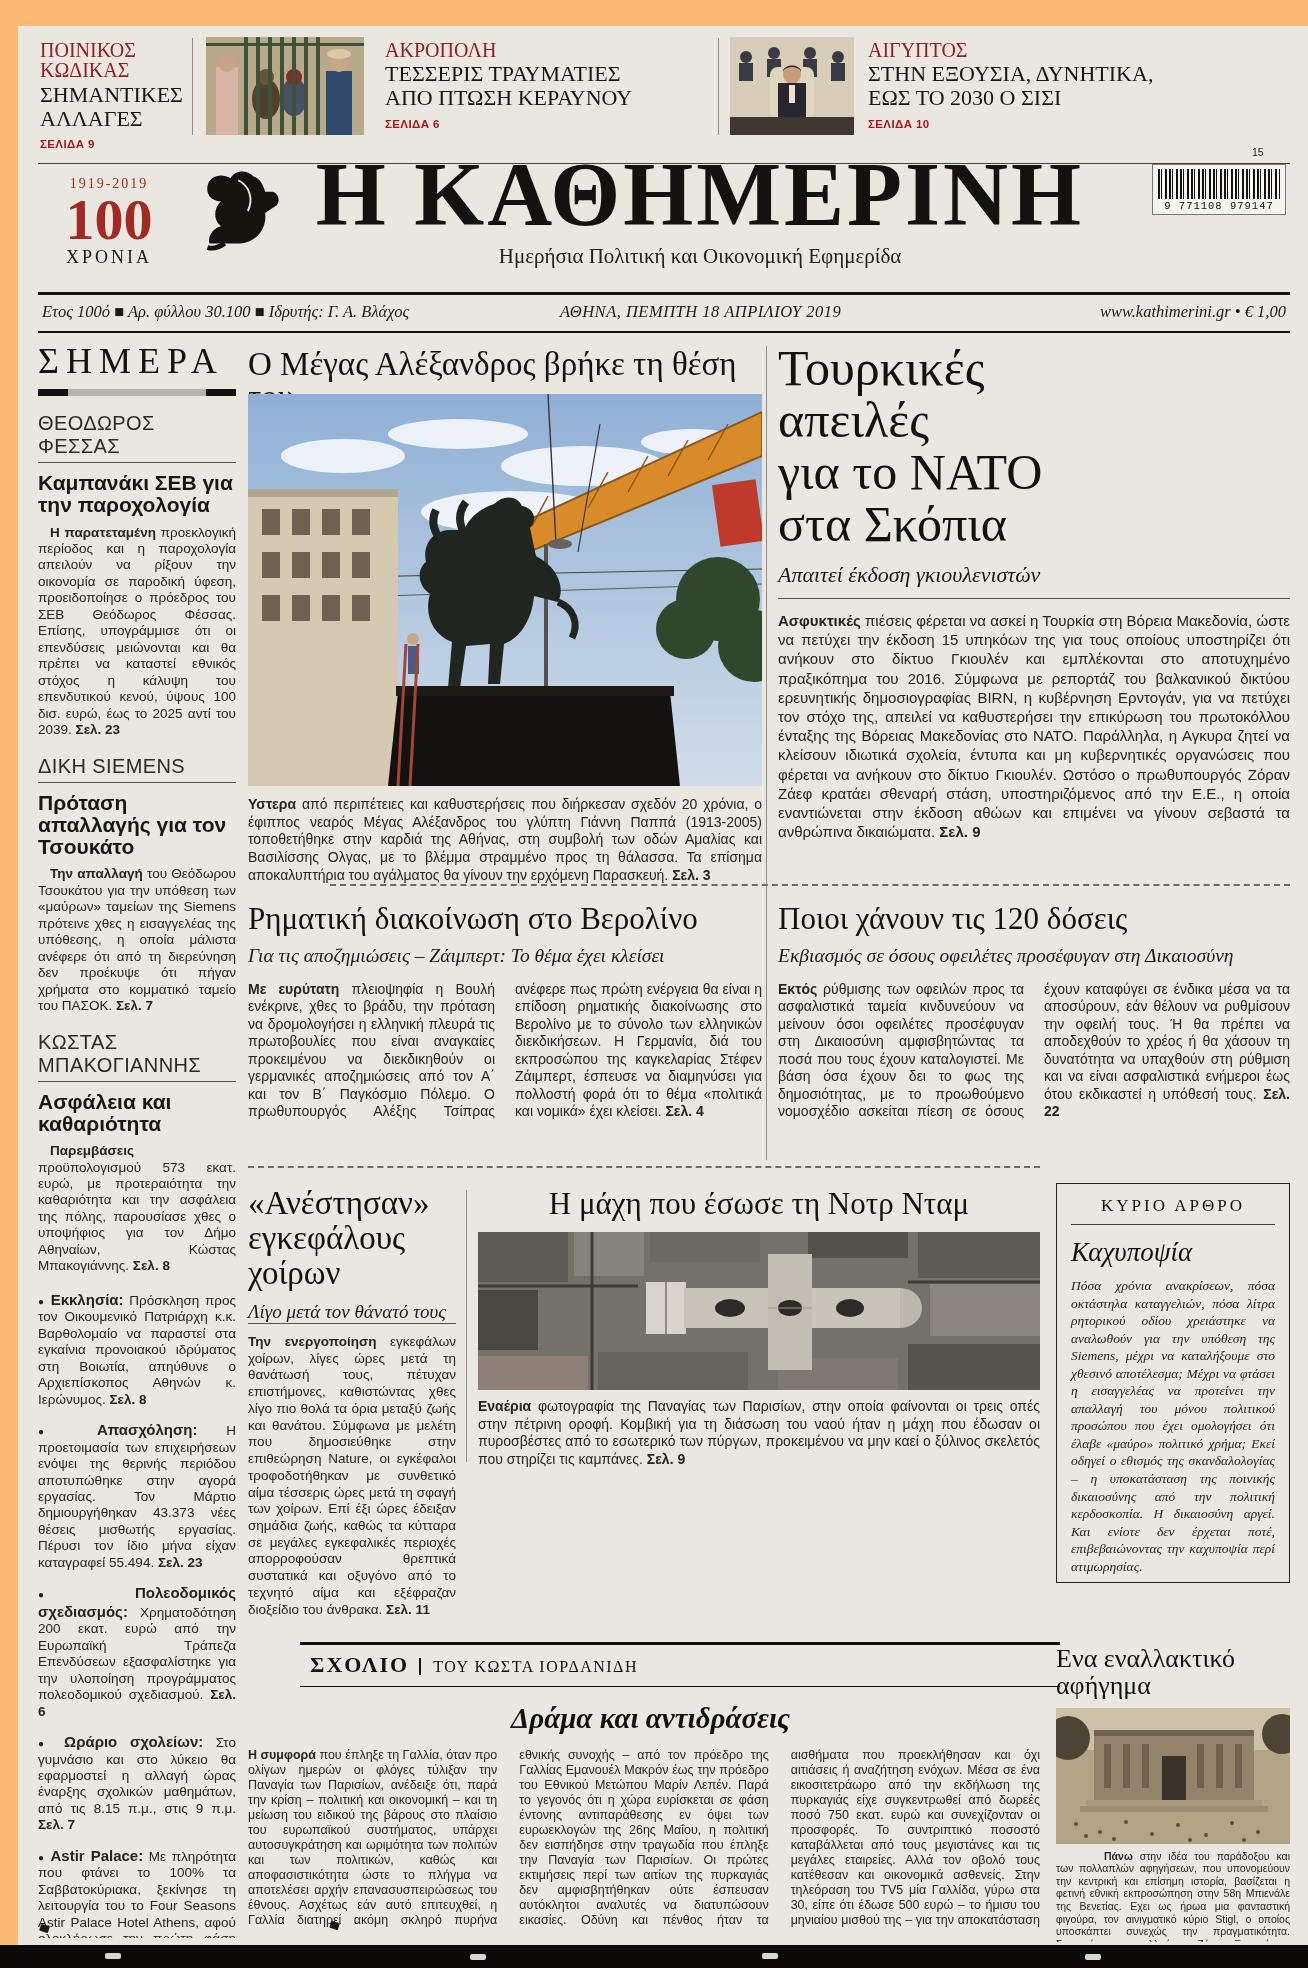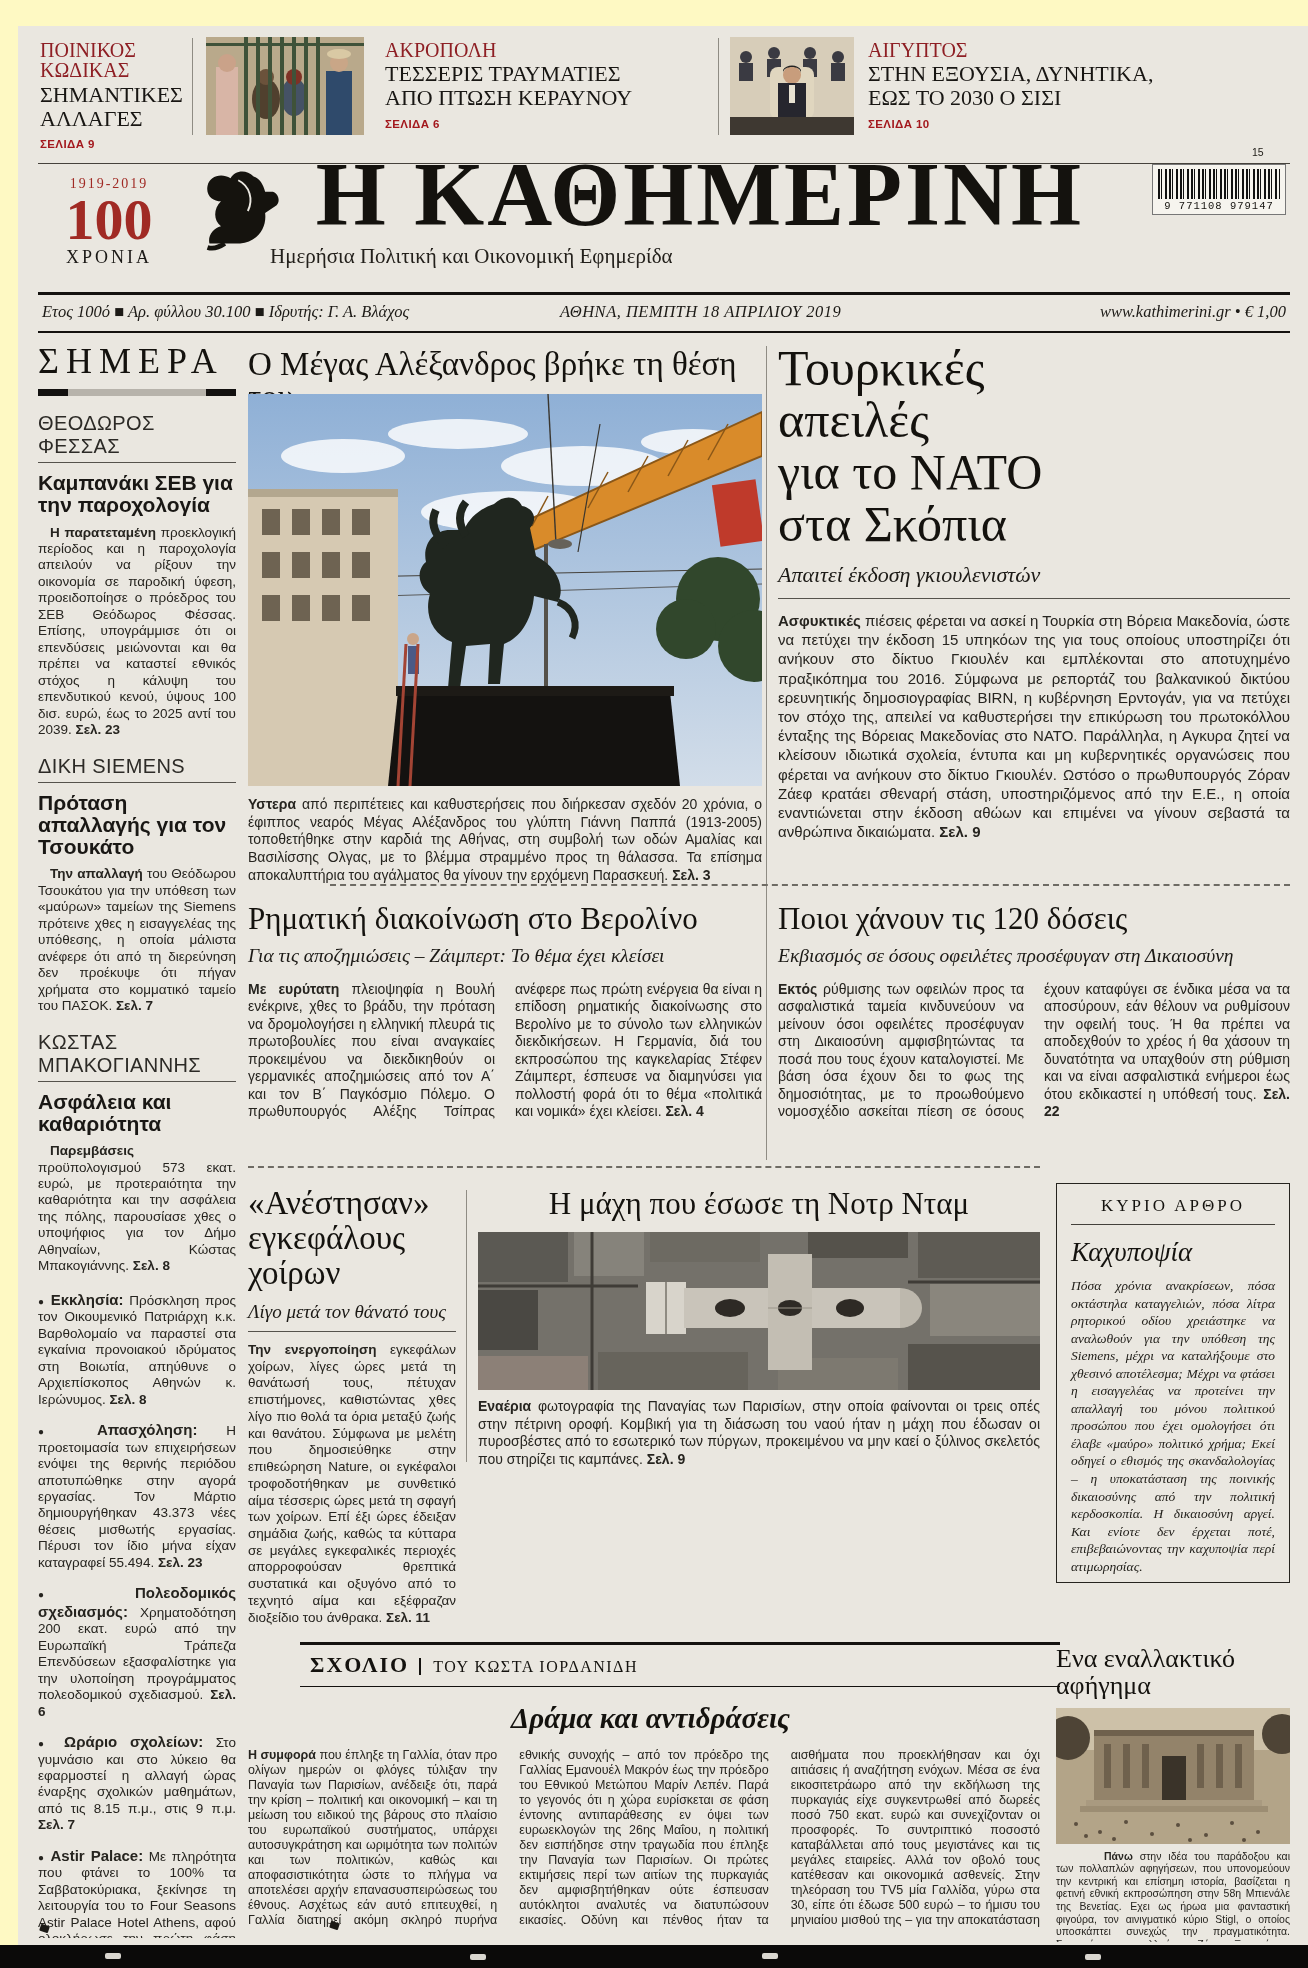--- a/index.html
+++ b/index.html
@@ -1,17 +1,17 @@
 <!DOCTYPE html>
 <html lang="el"><head>
 <meta charset="utf-8">
 <title>Η Καθημερινή — front page</title>
 <style>
   html,body{margin:0;padding:0;background:#000;}
-  .page{position:relative;width:1308px;height:1968px;background:#fef9c3;overflow:hidden;
+  .page{position:relative;width:1308px;height:1968px;background:#fdba74;overflow:hidden;
         font-family:"Liberation Sans","DejaVu Sans",sans-serif;color:#201e1a;}
   .paper{position:absolute;left:18px;top:26px;width:1290px;height:1919px;background:#eae7e0;}
   .abs{position:absolute;}
   .hrule{position:absolute;height:1px;background:#46423c;}
   .vrule{position:absolute;width:1px;background:#8f8c84;}
   .dashrule{position:absolute;border-top:2px dashed #6e6b64;height:0;}
 
   
   .teaser .kicker{font-family:"Liberation Serif","DejaVu Serif",serif;color:#8e1f24;font-size:20px;line-height:1.02;margin:0 0 2px;}
   .teaser .title{font-family:"Liberation Serif","DejaVu Serif",serif;color:#181613;font-size:22px;line-height:1.08;margin:0 0 8px;}
@@ -32,21 +32,21 @@
 
   
   #centenary{left:50px;top:176px;width:118px;text-align:center;font-family:"Liberation Serif","DejaVu Serif",serif;}
   #centenary .range{color:#a02a24;font-size:14px;letter-spacing:2px;}
   #centenary .num{color:#a02a24;font-size:58px;font-weight:bold;line-height:.95;}
   #centenary .word{color:#1b1916;font-size:18px;letter-spacing:3px;}
   #griffin{left:196px;top:166px;width:96px;height:88px;}
   #mast-title{left:270px;top:150px;width:860px;text-align:center;
       font-family:"Liberation Serif","DejaVu Serif",serif;font-weight:bold;font-size:90px;line-height:1;
       letter-spacing:3px;color:#14120e;white-space:nowrap;}
-  #mast-sub{left:270px;top:244px;width:860px;
+  #mast-sub{left:270px;top:244px;width:860px;text-align:center;
       font-family:"Liberation Serif","DejaVu Serif",serif;font-size:21px;color:#23201b;}
   #issue-mark{left:1252px;top:146px;font-size:10.5px;color:#23201b;}
   #barcode{left:1152px;top:164px;width:122px;background:#f6f4ee;border:1px solid #777;padding:4px 5px 2px;}
   #barcode .bars{height:30px;background:repeating-linear-gradient(90deg,#111 0 2px,#f6f4ee 2px 3px,#111 3px 4px,#f6f4ee 4px 7px,#111 7px 9px,#f6f4ee 9px 11px);}
   #barcode .digits{font-family:"Liberation Mono","DejaVu Sans Mono",monospace;font-size:10.5px;text-align:center;letter-spacing:1px;color:#14120e;margin-top:1px;}
 
   
   #dateline{left:38px;top:292px;width:1244px;border-top:3px solid #14120f;border-bottom:2px solid #14120f;
       padding:7px 4px 9px;display:flex;font-family:"Liberation Serif","DejaVu Serif",serif;
       font-style:italic;font-size:16.5px;color:#1c1a16;}
@@ -86,21 +86,21 @@
   .midstory .mbody{column-count:2;column-gap:20px;font-size:14px;line-height:1.25;text-align:justify;color:#26241f;}
   .midstory .mbody .lead{font-weight:bold;}
   #berlin{left:248px;top:903px;width:514px;}
   #doseis{left:778px;top:903px;width:512px;}
   #dash2{left:248px;top:1166px;width:792px;}
 
   
   #pigs{left:248px;top:1186px;width:208px;}
   #pigs .hl{display:block;font-family:"Liberation Serif","DejaVu Serif",serif;font-size:33px;line-height:1.06;color:#14120e;}
   #pigs .subhead{font-family:"Liberation Serif","DejaVu Serif",serif;font-style:italic;font-size:19px;color:#1c1a16;
-       margin-top:10px;padding-bottom:8px;border-bottom:1px solid #55524c;}
+       margin-top:10px;padding-bottom:0;border-bottom:1px solid #55524c;}
   #pigs .pbody{margin-top:10px;font-size:13.5px;line-height:1.24;text-align:justify;color:#26241f;}
   #pigs .pbody .lead{font-weight:bold;}
   #vrule-pigs{left:466px;top:1190px;height:272px;}
   #notredame{left:478px;top:1186px;width:562px;}
   #notredame .nhead{font-family:"Liberation Serif","DejaVu Serif",serif;font-size:31px;text-align:center;color:#14120e;margin:0 0 10px;}
   #nd-photo{position:relative;width:562px;height:158px;overflow:hidden;background:#74716a;}
   #notredame .ncap{margin-top:8px;font-size:14px;line-height:1.26;text-align:justify;color:#26241f;}
   #notredame .ncap .lead{font-weight:bold;}
 
   #editorial-box{left:1056px;top:1183px;width:234px;height:400px;border:1.5px solid #26241f;padding:12px 14px;box-sizing:border-box;}

